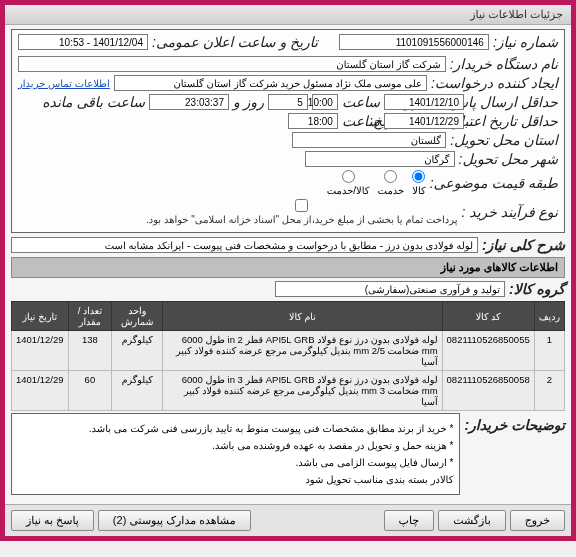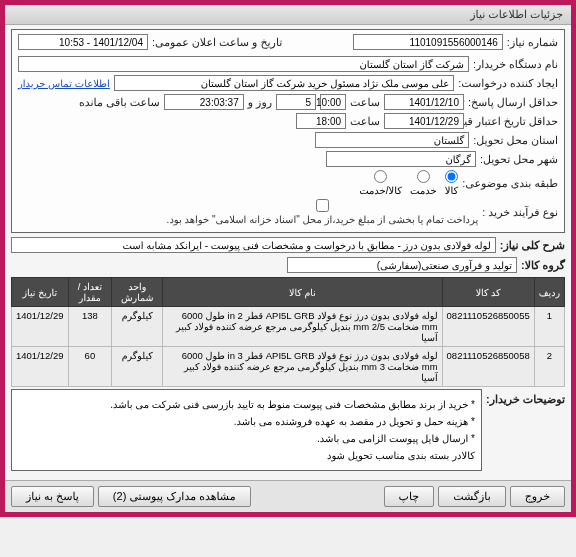--- a/index.html
+++ b/index.html
@@ -2,21 +2,21 @@
 <html dir="rtl" lang="fa"><head>
 <meta charset="utf-8">
 <style>
 * { box-sizing: border-box; margin: 0; padding: 0; }
 body { font-family: Tahoma, sans-serif; font-size: 10px; background: #f0f0f0; direction: rtl; }
 .window { width: 576px; background: #f5f5f5; border: 5px solid #be185d; }
 .titlebar { background: linear-gradient(to bottom,#e8e8e8,#d0d0d0); padding: 3px 8px; font-size: 11px; color: #333; border-bottom: 1px solid #aaa; text-align: right; }
 .form-area { padding: 4px 6px 6px; }
 .section { border: 1px solid #666; margin-bottom: 4px; background: #fdfdfd; padding: 4px 6px; }
 .row { display: flex; align-items: center; gap: 4px; margin-bottom: 3px; flex-wrap: wrap; }
-.lbl { font-size: 11px; color: #222; white-space: nowrap; }
+.lbl { font-size: 14px; color: #222; white-space: nowrap; font-style: italic; }
 .fld { background: #fff; border: 1px solid #7a7a7a; padding: 1px 4px; font-size: 10px; min-height: 16px; display: inline-flex; align-items: center; }
 .link { color: #1a4fc0; text-decoration: underline; cursor: pointer; font-size: 10px; }
 .radio-group { display: flex; gap: 8px; align-items: center; }
 .radio-wrap, .check-wrap { display: inline-flex; align-items: center; gap: 2px; flex-direction: column; }
 .radio-wrap input, .check-wrap input { margin: 0; }
 .note { font-size: 10px; color: #333; }
 .sub-head { background: #bfbfbf; color: #000; font-size: 11px; padding: 3px 6px; font-weight: bold; border: 1px solid #888; margin-bottom: 3px; }
 table.data { width: 100%; border-collapse: collapse; font-size: 9.5px; }
 table.data th { background: #4a4a4a; color: #fff; padding: 3px 4px; border: 1px solid #333; font-weight: normal; }
 table.data td { background: #ececec; padding: 3px 4px; border: 1px solid #bbb; text-align: center; vertical-align: top; }
@@ -84,21 +84,21 @@
         <span class="lbl">استان محل تحویل:</span>
         <span class="fld" style="width:154px">گلستان</span>
       </div>
 
       <div class="row">
         <span class="lbl">شهر محل تحویل:</span>
         <span class="fld" style="width:150px">گرگان</span>
       </div>
 
       <div class="row">
-        <span class="lbl">طبقه بندی موضوعی:</span>
+        <span class="lbl">طبقه قیمت موضوعی:</span>
         <div class="radio-group">
           <label class="radio-wrap">
             <input type="radio" name="cat" checked="" style="">
             <span>کالا</span>
           </label>
           <label class="radio-wrap">
             <input type="radio" name="cat" style="">
             <span>خدمت</span>
           </label>
           <label class="radio-wrap">
@@ -115,20 +115,21 @@
           <span class="note">پرداخت تمام یا بخشی از مبلغ خرید،از محل "اسناد خزانه اسلامی" خواهد بود.</span>
         </label>
       </div>
     </div>
 
     <div class="row" style="margin-bottom:4px">
       <span class="lbl" style="font-weight:bold">شرح کلی نیاز:</span>
       <span class="fld" style="flex:1">لوله فولادی بدون درز - مطابق با درخواست و مشخصات فنی پیوست - ایرانکد مشابه است</span>
     </div>
 
+    <div class="sub-head">اطلاعات کالاهای مورد نیاز</div>
 
     <div class="row" style="margin-bottom:4px">
       <span class="lbl" style="font-weight:bold">گروه کالا:</span>
       <span class="fld" style="width:230px">تولید و فرآوری صنعتی(سفارشی)</span>
     </div>
 
     <table class="data">
       <thead>
         <tr>
           <th>ردیف</th>

